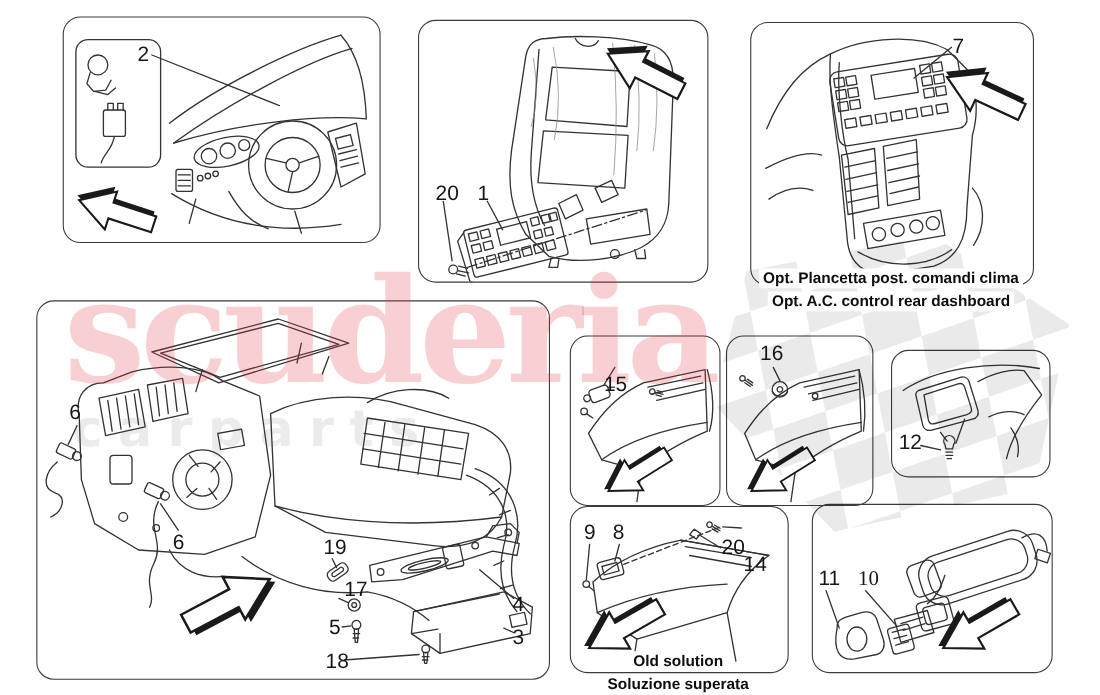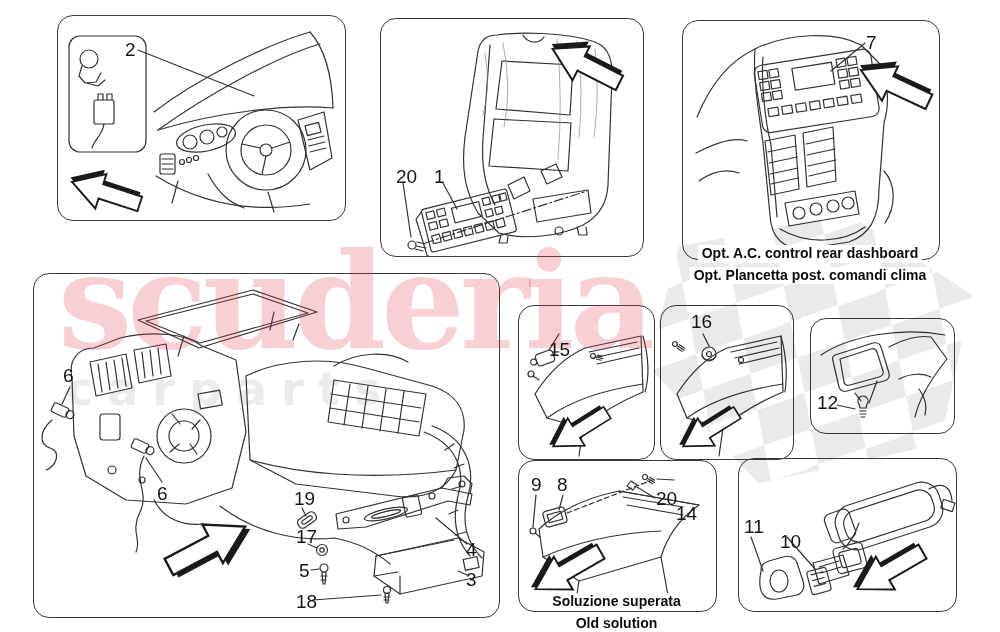--- a/index.html
+++ b/index.html
@@ -173,22 +173,22 @@
         <path d="M182,22 L148,50"></path>
       </g>
       <g transform="translate(212,66) rotate(205)">
         <polygon points="-37,-7 6,-7 6,-18 38,1 6,20 6,9 -37,9" transform="translate(3,4)" fill="#1a1a1a"></polygon>
         <polygon points="-37,-7 6,-7 6,-18 38,1 6,20 6,9 -37,9" fill="#fff" stroke="#1a1a1a" stroke-width="2"></polygon>
       </g>
     </svg>
   </div>
 
   <div class="caption-wrap" style="left:682px;top:244px;width:256px;">
+    <span class="caption-line"><span>Opt. Plancetta post. comandi clima</span></span>
     <span class="caption-line"><span>Opt. A.C. control rear dashboard</span></span>
-    <span class="caption-line"><span>Opt. Plancetta post. comandi clima</span></span>
   </div>
 
   <div class="panel" style="left:33px;top:273px;width:465px;height:343px;">
     <svg viewBox="0 0 465 343">
       <g class="lineart">
         <polygon points="104,46 219,16 283,38 165,74"></polygon>
         <polygon points="112,47 219,20 274,39 166,69"></polygon>
         <path d="M150,62 l-6,20 M240,38 l-4,18 M265,50 l-6,16"></path>
         <path d="M38,104 C34,86 44,74 60,74 L86,64 C120,56 152,60 168,72 L202,86 L212,158 L198,214 L152,230 L92,226 L52,202 L40,162 Z"></path>
         <polygon points="56,88 92,80 98,114 62,122"></polygon>
@@ -360,22 +360,22 @@
         <path d="M136,37 L118,26"></path>
       </g>
       <g transform="translate(50,110) rotate(150)">
         <polygon points="-37,-7 6,-7 6,-18 38,1 6,20 6,9 -37,9" transform="translate(3,4)" fill="#1a1a1a"></polygon>
         <polygon points="-37,-7 6,-7 6,-18 38,1 6,20 6,9 -37,9" fill="#fff" stroke="#1a1a1a" stroke-width="2"></polygon>
       </g>
     </svg>
   </div>
 
   <div class="caption-wrap" style="left:508px;top:592px;width:217px;">
+    <span class="caption-line"><span>Old solution</span></span>
     <span class="caption-line"><span>Soluzione superata</span></span>
-    <span class="caption-line"><span>Old solution</span></span>
   </div>
 
   <div class="panel" style="left:738px;top:458px;width:217px;height:152px;">
     <svg viewBox="0 0 217 152">
       <g class="lineart">
         <rect x="96" y="34" width="108" height="46" rx="18" transform="rotate(-18 150 57)"></rect>
         <rect x="104" y="41" width="92" height="32" rx="13" transform="rotate(-18 150 57)"></rect>
         <path d="M120,64 C116,76 112,84 104,90"></path>
         <rect x="88" y="52" width="26" height="30" rx="6" transform="rotate(-20 101 67)"></rect>
         <path d="M190,30 C204,22 212,28 213,42"></path>
@@ -401,29 +401,29 @@
   </div>
 
   <div id="callout-layer">
       <span class="callout" style="left: 125px; top: 40px;">2</span>
       <span class="callout" style="left: 396px; top: 167px;">20</span>
       <span class="callout" style="left: 434px; top: 167px;">1</span>
       <span class="callout" style="left: 866px; top: 33px;">7</span>
       <span class="callout" style="left: 63px; top: 366px;">6</span>
       <span class="callout" style="left: 157px; top: 484px;">6</span>
       <span class="callout" style="left: 294px; top: 489px;">19</span>
-      <span class="callout" style="left: 296px; top: 527px;">17</span>
+      <span class="callout" style="left: 313px; top: 527px;">17</span>
       <span class="callout" style="left: 299px; top: 561px;">5</span>
       <span class="callout" style="left: 296px; top: 592px; text-align: center;">18</span>
       <span class="callout" style="left: 466px; top: 540px;">4</span>
       <span class="callout" style="left: 466px; top: 570px;">3</span>
       <span class="callout" style="left: 549px; top: 312px; margin-top: 28px;">15</span>
       <span class="callout" style="left: 691px; top: 312px;">16</span>
       <span class="callout" style="left: 817px; top: 393px;">12</span>
       <span class="callout" style="left: 531px; top: 475px;">9</span>
       <span class="callout" style="left: 557px; top: 475px;">8</span>
       <span class="callout" style="left: 676px; top: 471px; margin-top: 33px;">14</span>
       <span class="callout" style="left: 656px; top: 489px;">20</span>
       <span class="callout" style="left: 744px; top: 517px;">11</span>
-      <span class="callout" style="left: 780px; top: 532px;">10</span>
+      <span class="callout" style="left: 780px; top: 517px; font-family: Liberation Serif, serif;">10</span>
     </div>
 
 </div>
 
 </body></html>

